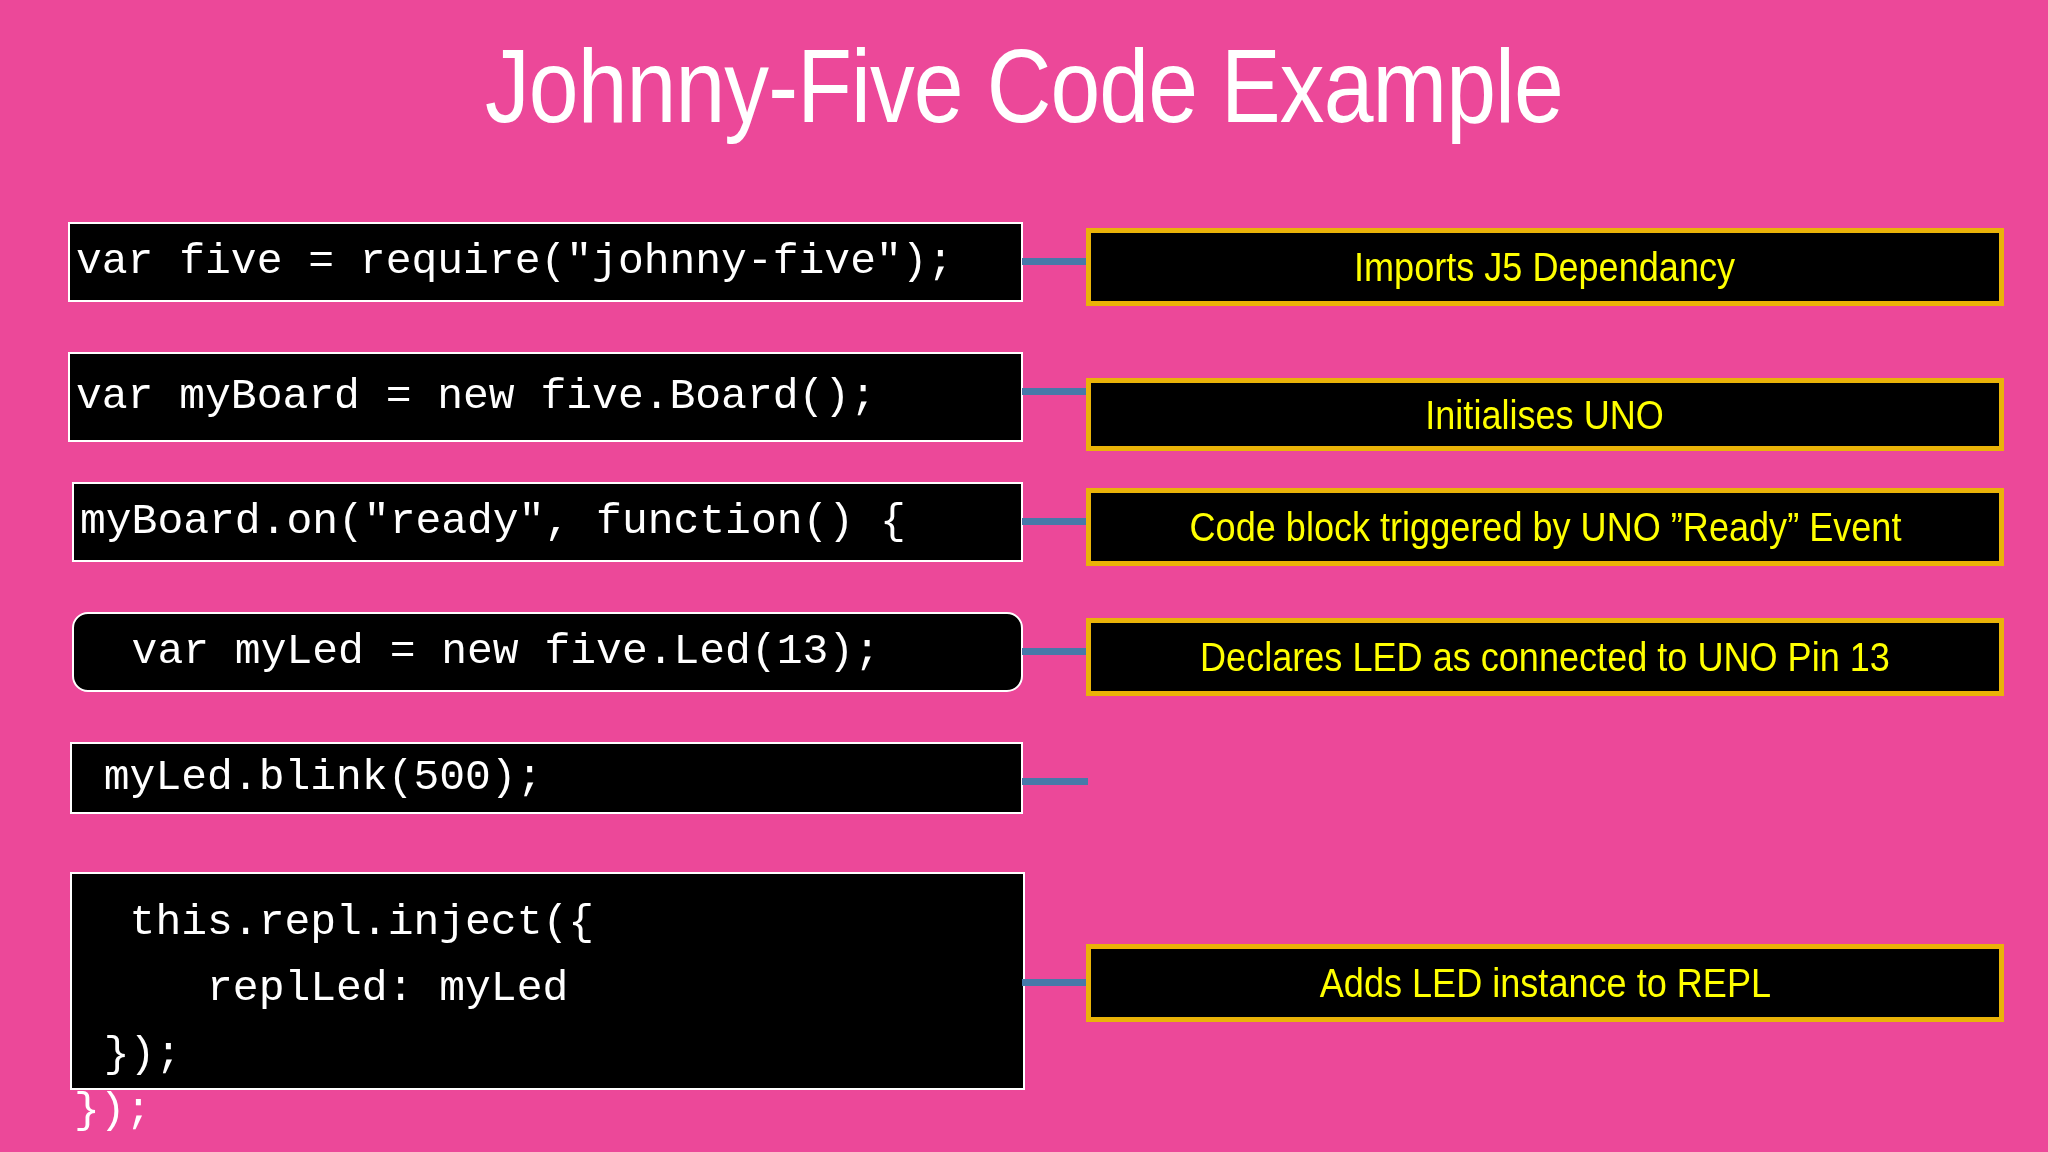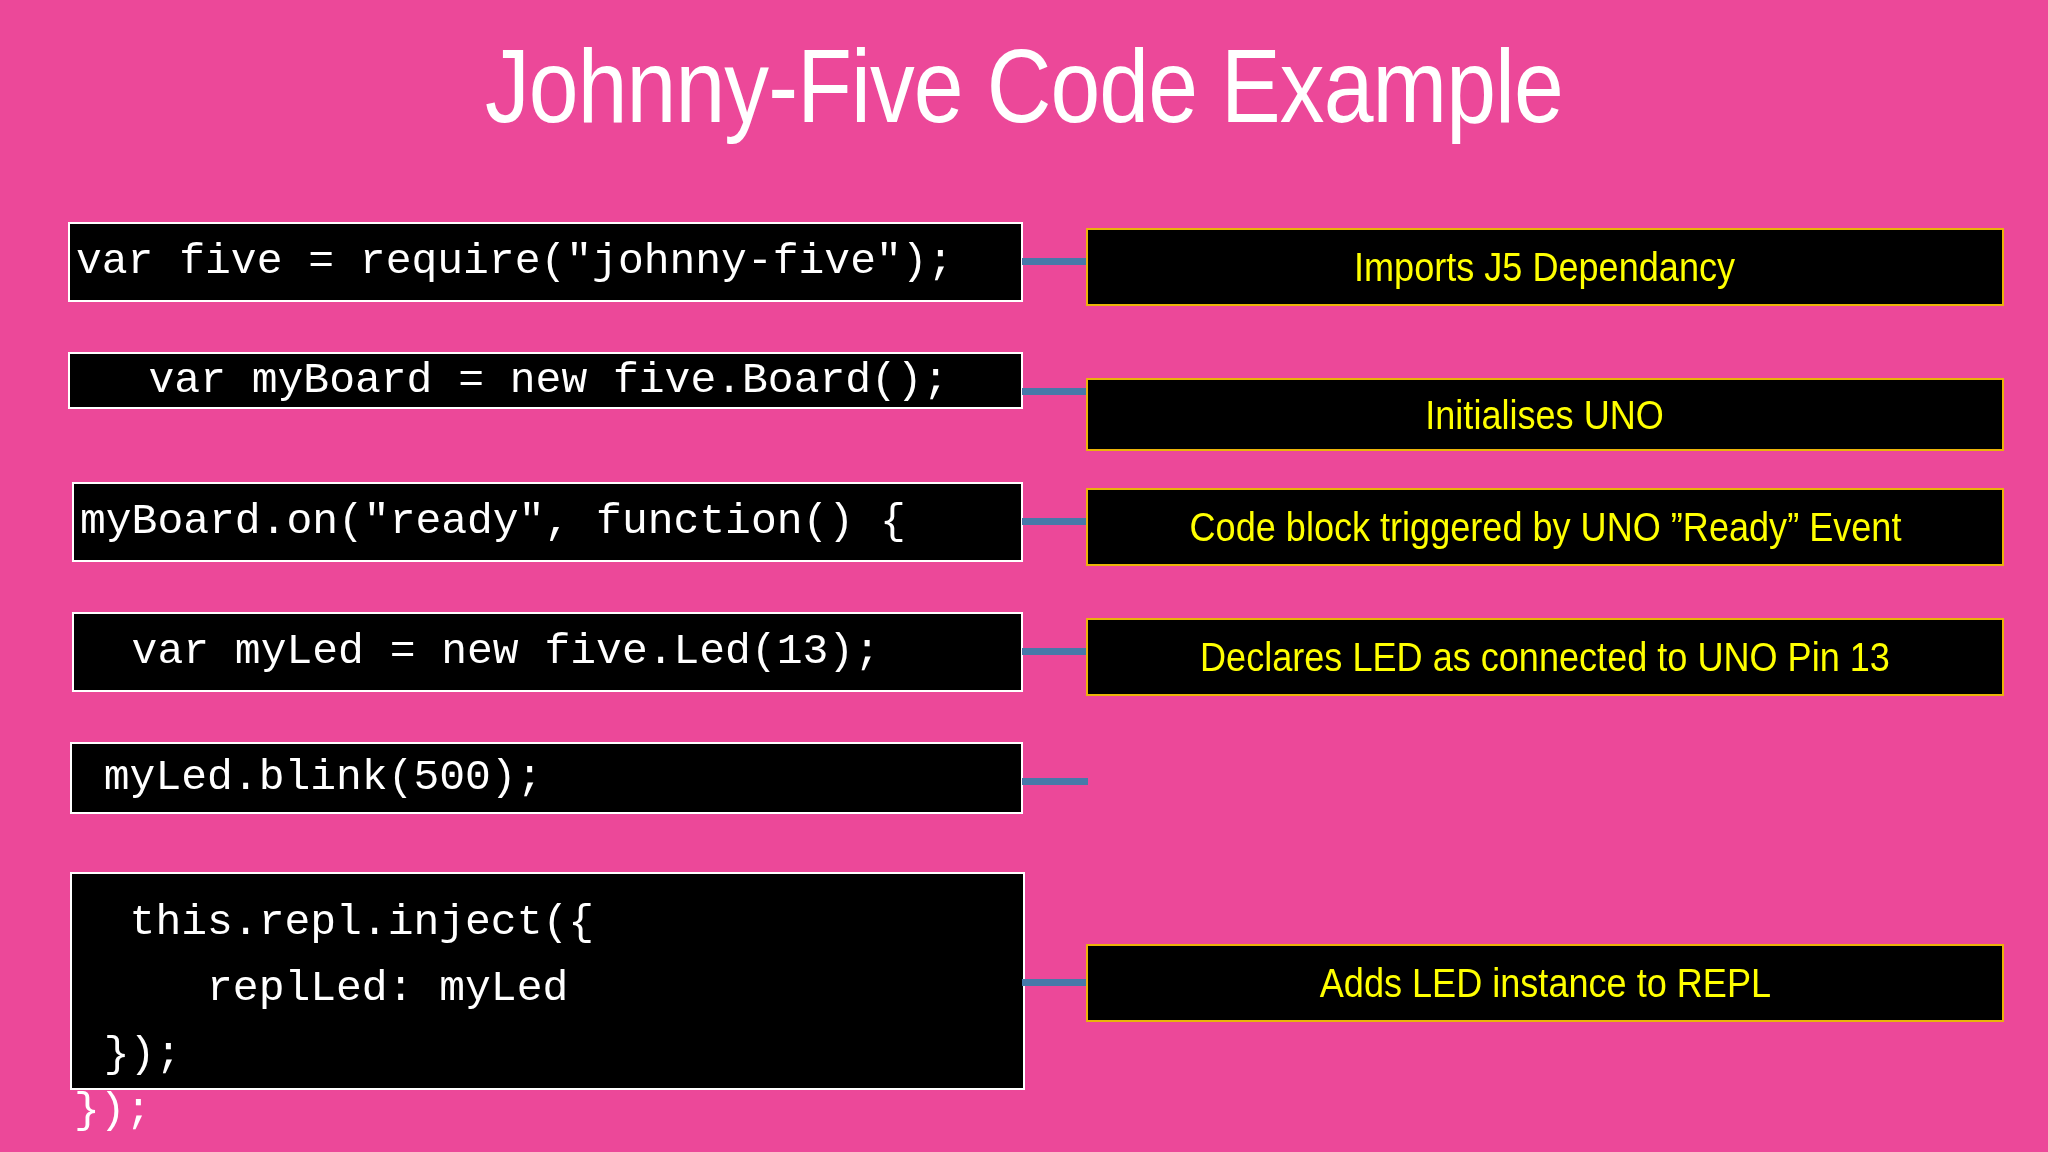--- a/index.html
+++ b/index.html
@@ -55,23 +55,23 @@
     display: flex;
     align-items: center;
     padding-left: 6px;
   }
   .code-box .code-text {
     display: block;
     white-space: pre;
   }
 
   .code-box.b1 { left: 68px; top: 222px; width: 955px; height: 80px; }
-  .code-box.b2 { left: 68px; top: 352px; width: 955px; height: 57px; justify-content: center; }
+  .code-box.b2 { left: 68px; top: 352px; width: 955px; height: 90px; }
   .code-box.b3 { left: 72px; top: 482px; width: 951px; height: 80px; }
-  .code-box.b4 { left: 72px; top: 612px; width: 951px; height: 80px; }
+  .code-box.b4 { left: 72px; top: 612px; width: 951px; height: 80px; border-radius: 16px; }
   .code-box.b5 { left: 70px; top: 742px; width: 953px; height: 72px; }
   .code-box.b6 {
     left: 70px; top: 872px; width: 955px; height: 218px;
     align-items: flex-end;
     padding-top: 8px;
   }
   .code-box.b6 .code-text { line-height: 66px; }
 
   
   .code-tail {
@@ -82,21 +82,21 @@
     font-family: "Liberation Mono", "DejaVu Sans Mono", monospace;
     font-size: 43px;
     line-height: 66px;
     white-space: pre;
   }
 
   
   .note-box {
     position: absolute;
     box-sizing: border-box;
-    border: 2px solid #eab308;
+    border: 5px solid #eab308;
     background: #000000;
     color: #ffff00;
     font-family: "Liberation Sans", sans-serif;
     font-size: 41px;
     line-height: 46px;
     display: flex;
     align-items: center;
     justify-content: center;
     text-align: center;
     white-space: nowrap;

